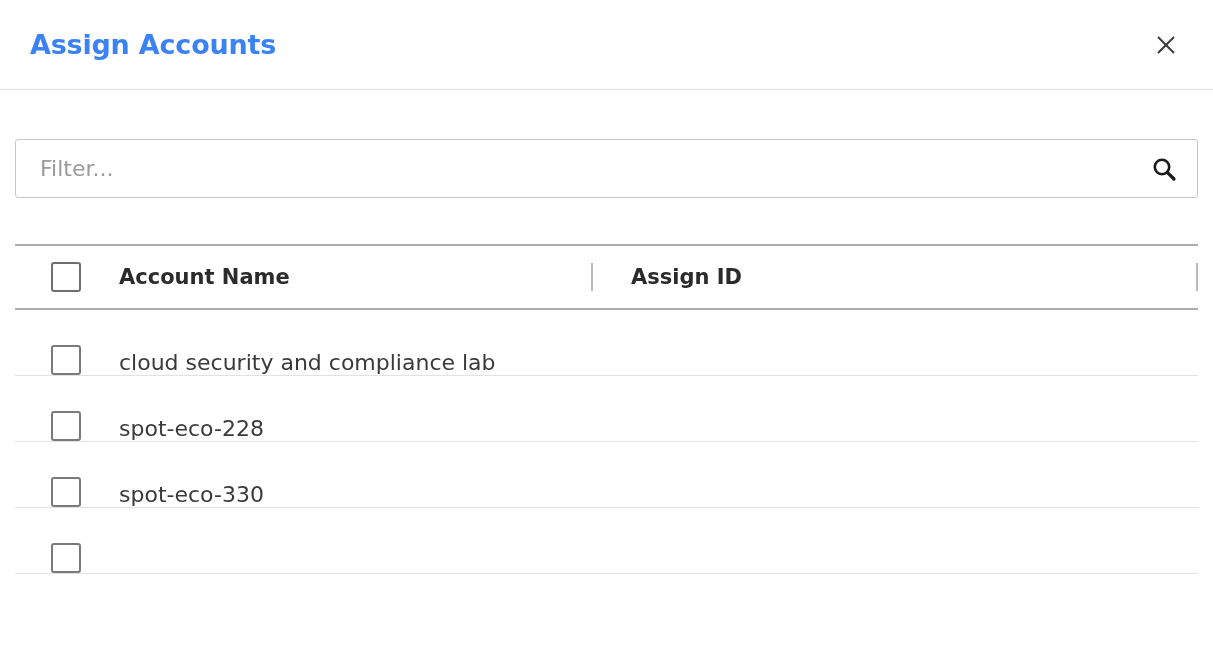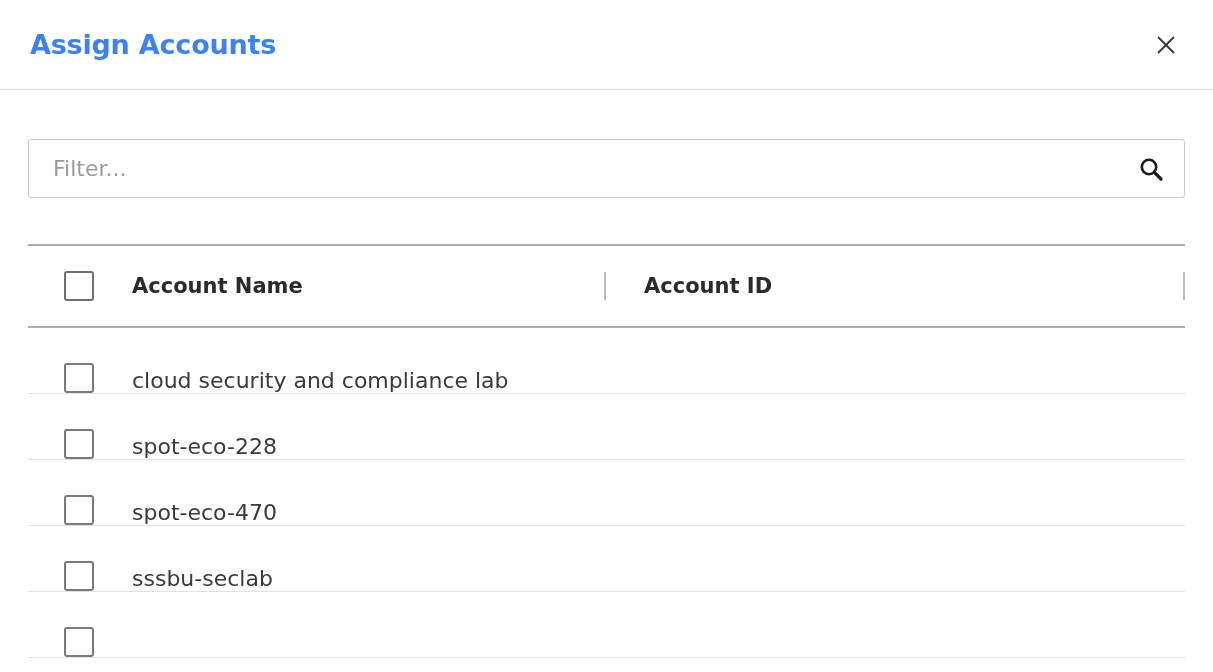--- a/index.html
+++ b/index.html
@@ -51,21 +51,21 @@
     line-height: 1;
     background: transparent;
     border: none;
     padding: 0;
     font-family: "DejaVu Sans", "Liberation Sans", sans-serif;
   }
 
   
   .dialog-body {
     flex: 1 1 auto;
-    padding: 0 28px;
+    padding: 0 15px;
     overflow: hidden;
   }
 
   .filter-row {
     padding-top: 49px;
   }
   .filter-box {
     height: 59px;
     border: 1px solid #c7c7c7;
     border-radius: 3px;
@@ -96,21 +96,21 @@
     cursor: pointer;
     color: #1a1a1a;
   }
 
   
   .table {
     margin-top: 46px;
     width: 100%;
   }
   .table-head {
-    height: 84px;
+    height: 66px;
     border-top: 2px solid #adadad;
     border-bottom: 2px solid #adadad;
     display: flex;
     align-items: center;
   }
   .col-check {
     flex: 0 0 104px;
     display: flex;
     align-items: center;
     padding-left: 36px;
@@ -200,50 +200,44 @@
       </div>
     </div>
 
     <div class="table">
 
       <div class="table-head">
         <div class="col-check">
           <span class="cbox head"></span>
         </div>
         <div class="col-name divider-right">Account Name</div>
-        <div class="col-id divider-right">Account ID</div>
+        <div class="col-id divider-right">Assign ID</div>
       </div>
 
       <div class="table-row">
         <div class="col-check">
           <span class="cbox"></span>
         </div>
         <div class="row-name">cloud security and compliance lab</div>
       </div>
 
       <div class="table-row">
         <div class="col-check">
           <span class="cbox"></span>
         </div>
         <div class="row-name">spot-eco-228</div>
       </div>
 
       <div class="table-row">
         <div class="col-check">
           <span class="cbox"></span>
         </div>
-        <div class="row-name">spot-eco-470</div>
-      </div>
-
-      <div class="table-row">
-        <div class="col-check">
-          <span class="cbox"></span>
-        </div>
-        <div class="row-name">sssbu-seclab</div>
-      </div>
+        <div class="row-name">spot-eco-330</div>
+      </div>
+
 
       <div class="table-row">
         <div class="col-check">
           <span class="cbox"></span>
         </div>
       </div>
 
     </div>
   </div>
 </div>

